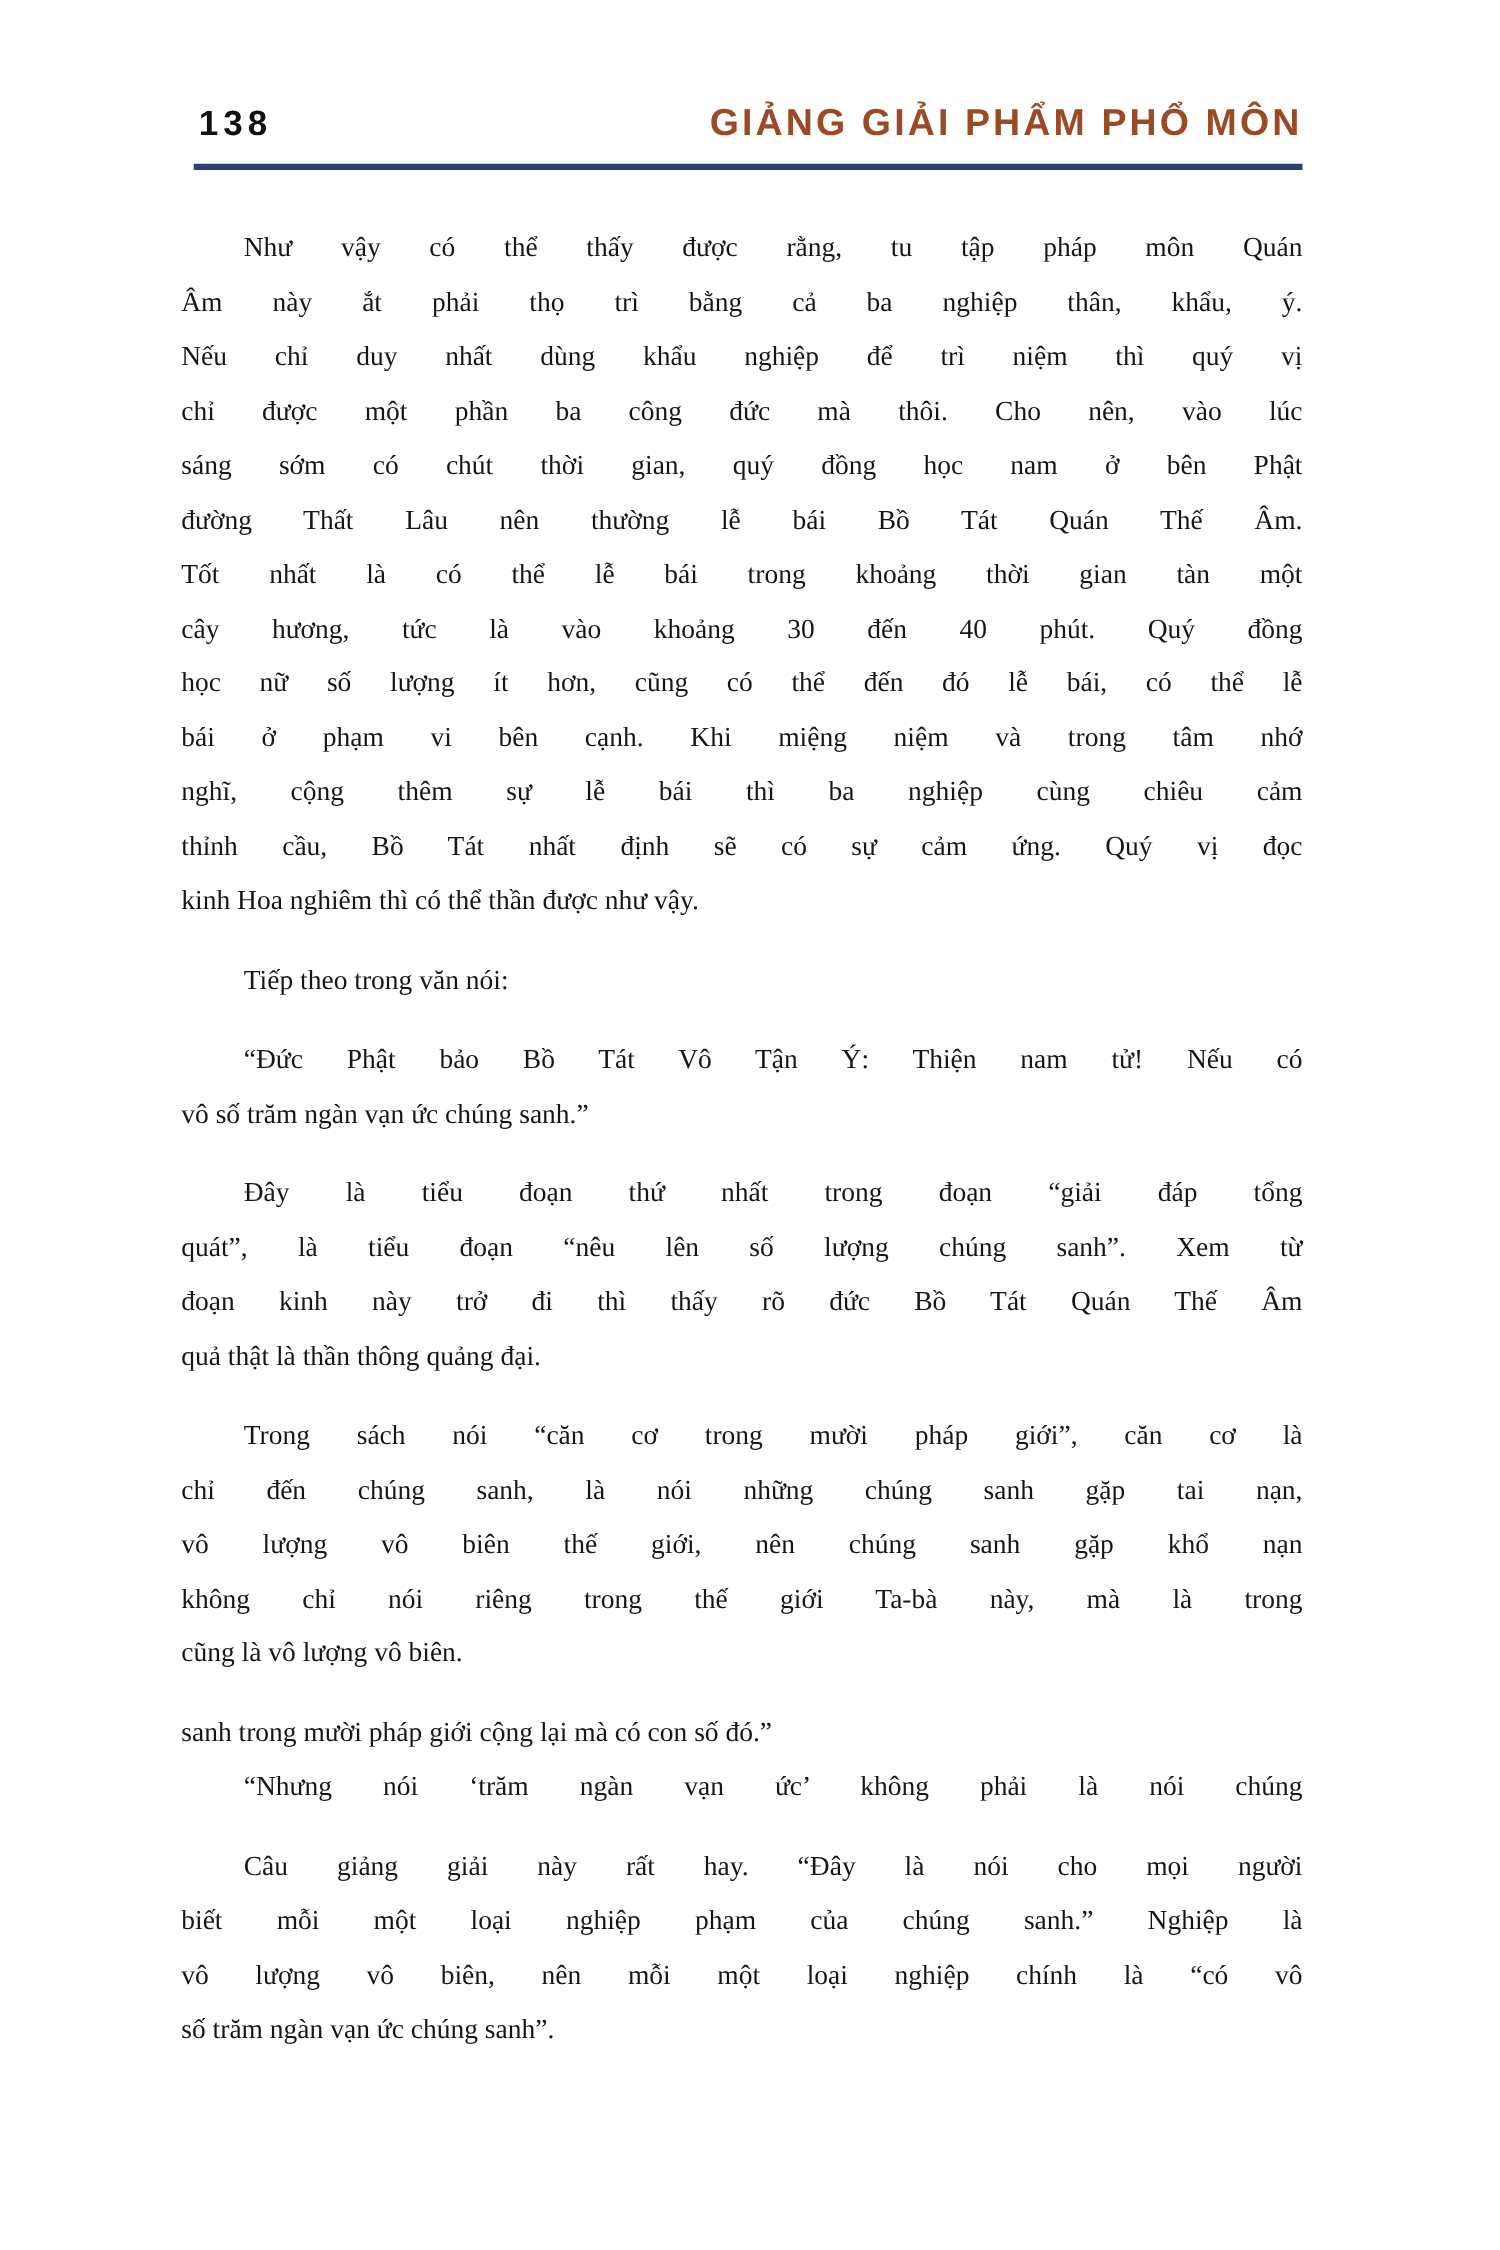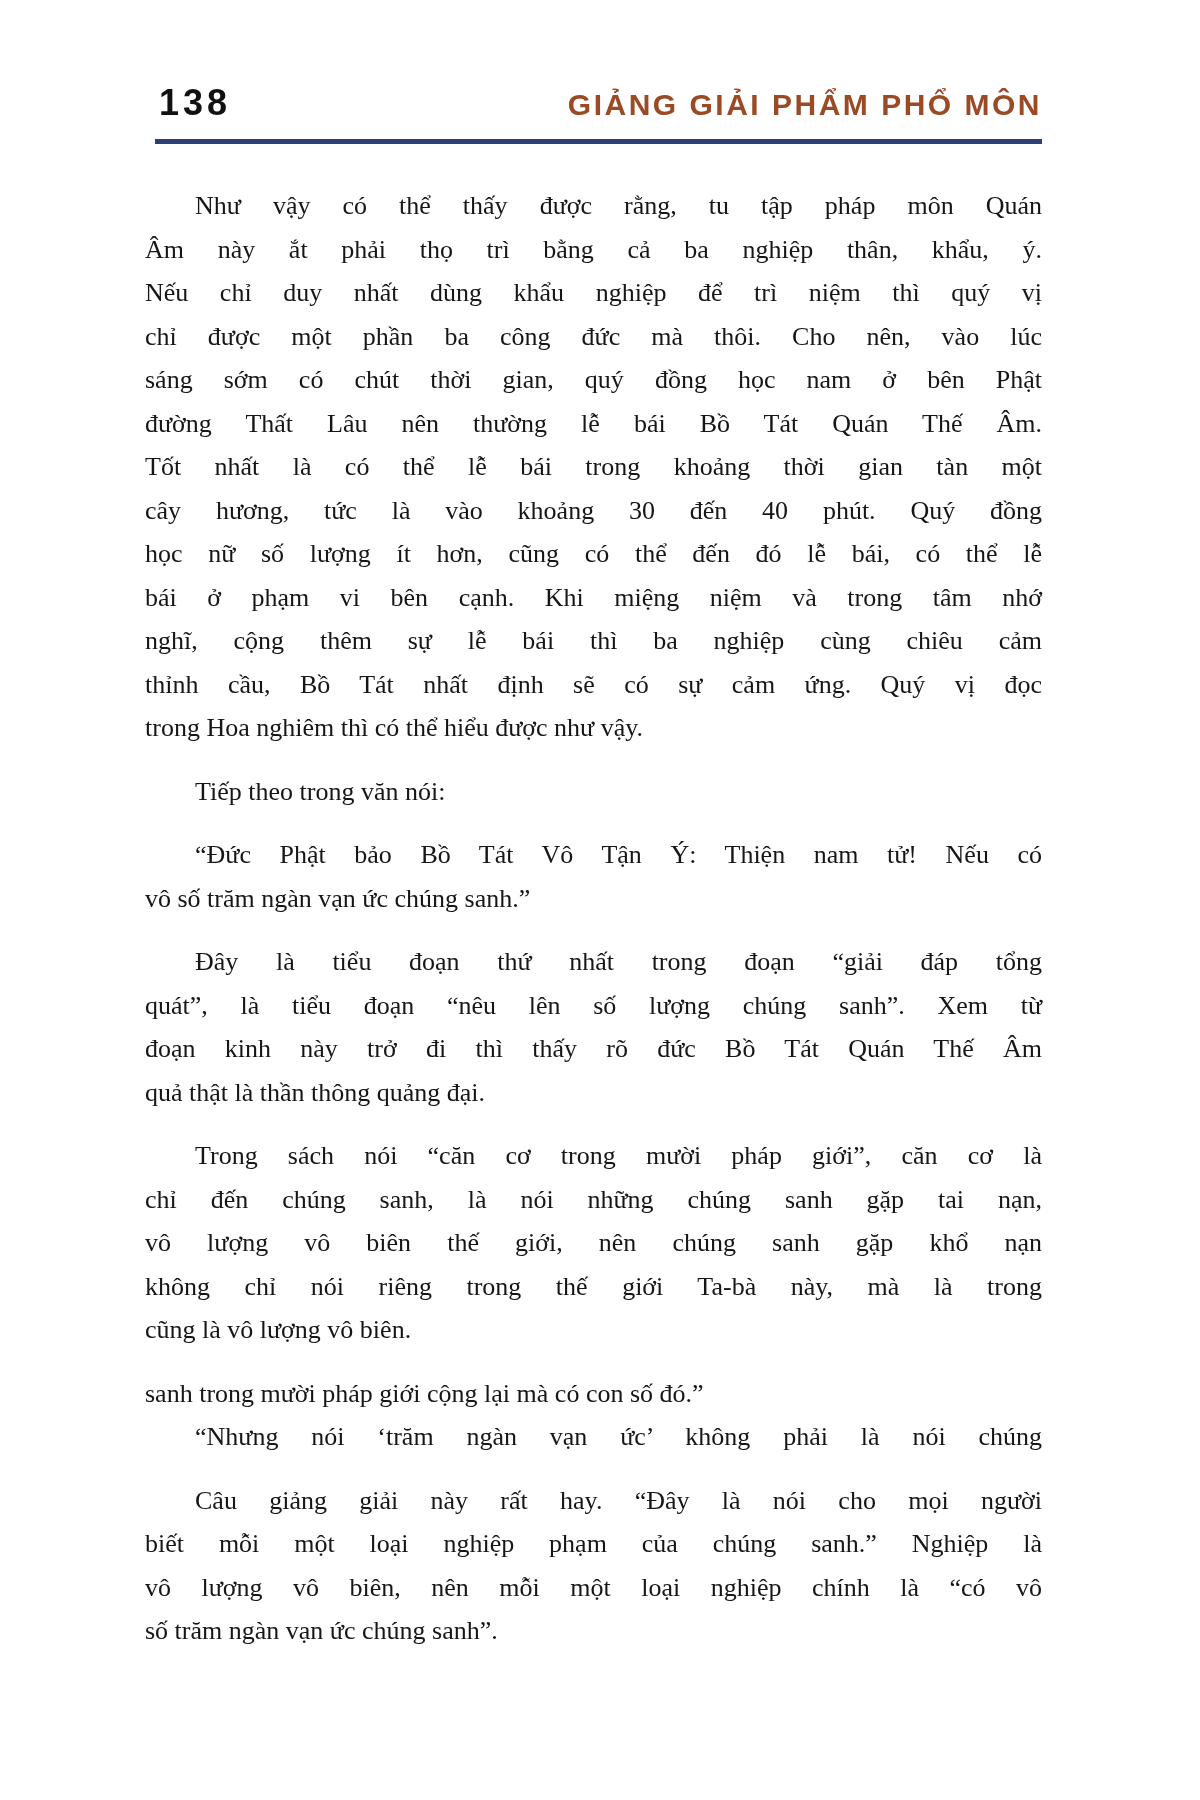--- a/index.html
+++ b/index.html
@@ -29,41 +29,41 @@
   }
   .page-header {
     padding-top: 82px;
     display: flex;
     justify-content: space-between;
     align-items: baseline;
   }
   .page-number {
     font-family: "Liberation Sans", sans-serif;
     font-weight: bold;
-    font-size: 36px;
+    font-size: 28px;
     letter-spacing: 4px;
     color: var(--pagenum-color);
     padding-left: 14px;
   }
   .header-title {
     font-family: "Liberation Sans", sans-serif;
     font-weight: bold;
     font-size: 30px;
     letter-spacing: 2.5px;
     color: var(--title-color);
   }
   .header-rule {
     height: 5px;
     background: var(--rule-color);
     margin-top: 15px;
     margin-left: 10px;
   }
   .body-text {
     margin-top: 40px;
-    font-size: 26px;
+    font-size: 22px;
     line-height: 43.5px;
     color: var(--body-color);
   }
   .para + .para { margin-top: 20px; }
   .line { text-align: justify; }
   .line.just { text-align-last: justify; }
   .line.first { text-indent: 50px; }
 </style>
 </head>
 <body>
@@ -83,21 +83,21 @@
           <div class="line just">Nếu chỉ duy nhất dùng khẩu nghiệp để trì niệm thì quý vị</div>
           <div class="line just">chỉ được một phần ba công đức mà thôi. Cho nên, vào lúc</div>
           <div class="line just">sáng sớm có chút thời gian, quý đồng học nam ở bên Phật</div>
           <div class="line just">đường Thất Lâu nên thường lễ bái Bồ Tát Quán Thế Âm.</div>
           <div class="line just">Tốt nhất là có thể lễ bái trong khoảng thời gian tàn một</div>
           <div class="line just">cây hương, tức là vào khoảng 30 đến 40 phút. Quý đồng</div>
           <div class="line just">học nữ số lượng ít hơn, cũng có thể đến đó lễ bái, có thể lễ</div>
           <div class="line just">bái ở phạm vi bên cạnh. Khi miệng niệm và trong tâm nhớ</div>
           <div class="line just">nghĩ, cộng thêm sự lễ bái thì ba nghiệp cùng chiêu cảm</div>
           <div class="line just">thỉnh cầu, Bồ Tát nhất định sẽ có sự cảm ứng. Quý vị đọc</div>
-          <div class="line last">trong Hoa nghiêm thì có thể hiểu được như vậy.</div>
+          <div class="line last">kinh Hoa nghiêm thì có thể thần được như vậy.</div>
         </div>
         <div class="para">
           <div class="line first last">Tiếp theo trong văn nói:</div>
         </div>
         <div class="para">
           <div class="line first just">“Đức Phật bảo Bồ Tát Vô Tận Ý: Thiện nam tử! Nếu có</div>
           <div class="line last">vô số trăm ngàn vạn ức chúng sanh.”</div>
         </div>
         <div class="para">
           <div class="line first just">Đây là tiểu đoạn thứ nhất trong đoạn “giải đáp tổng</div>

